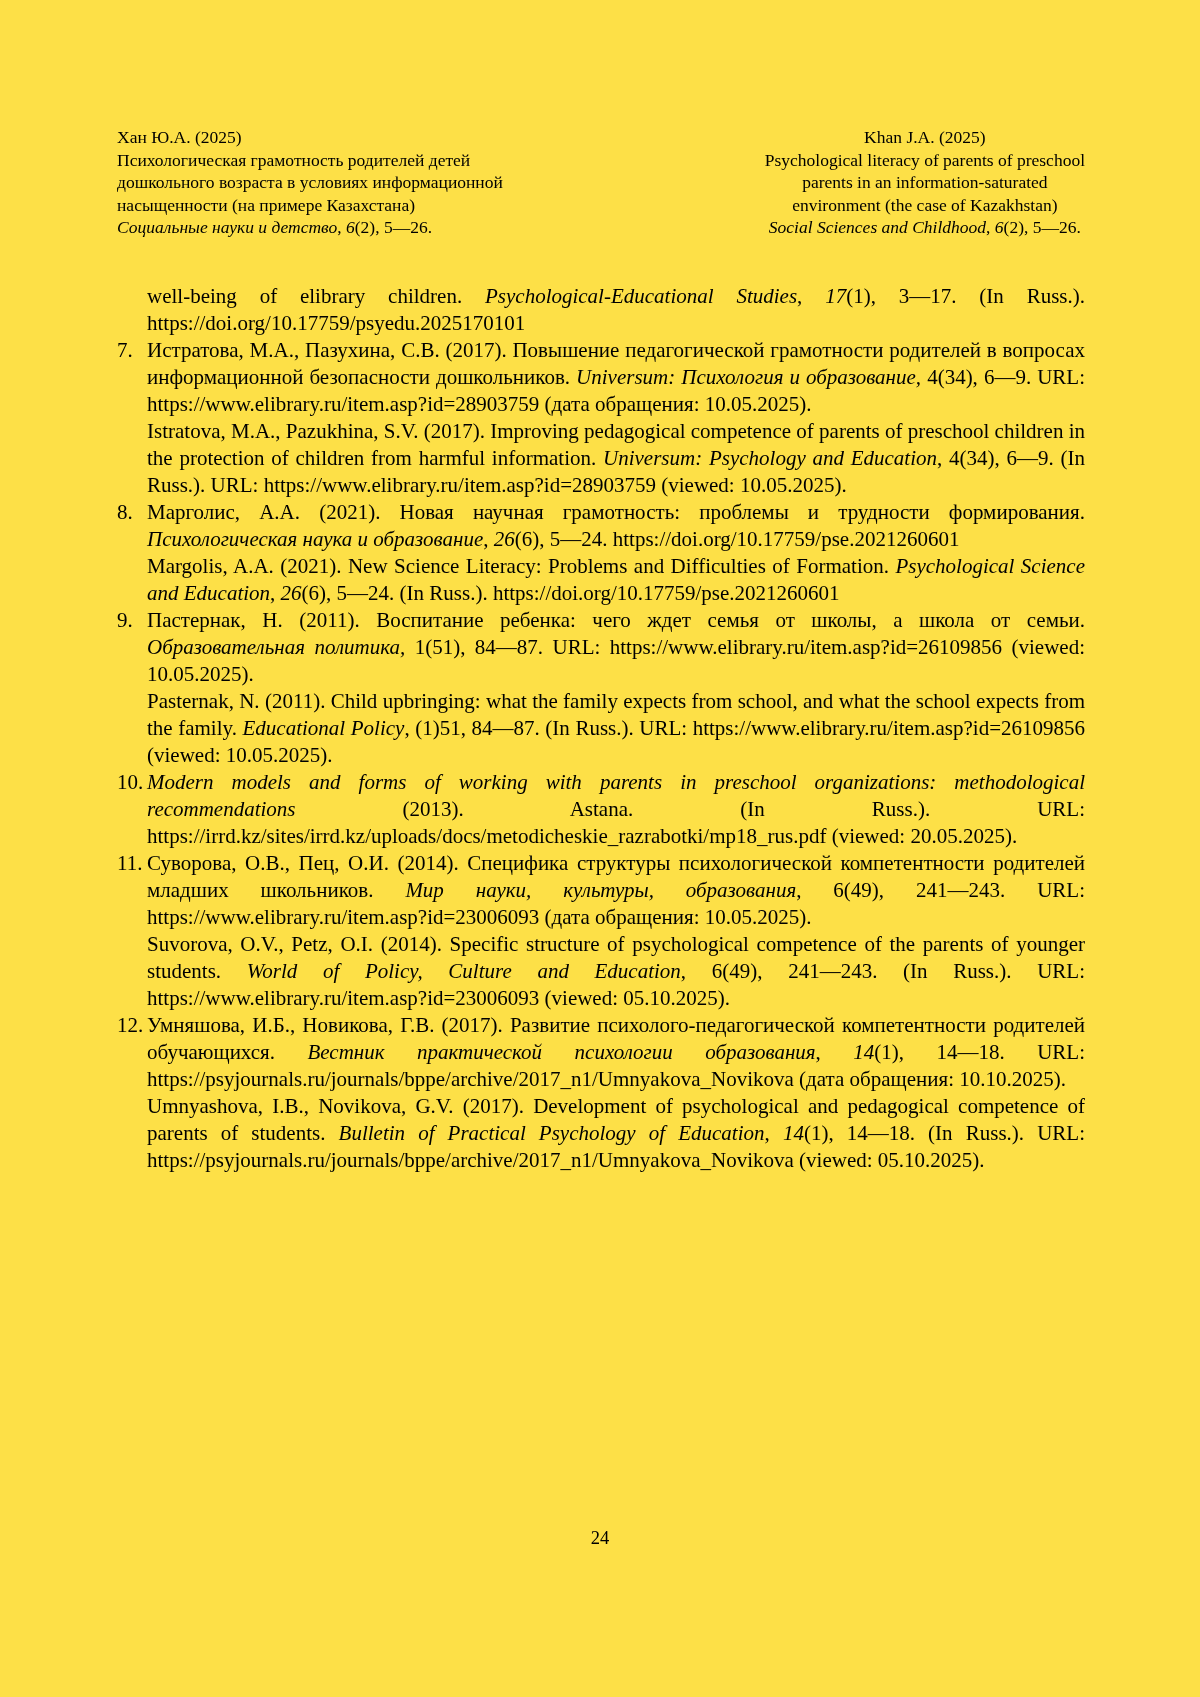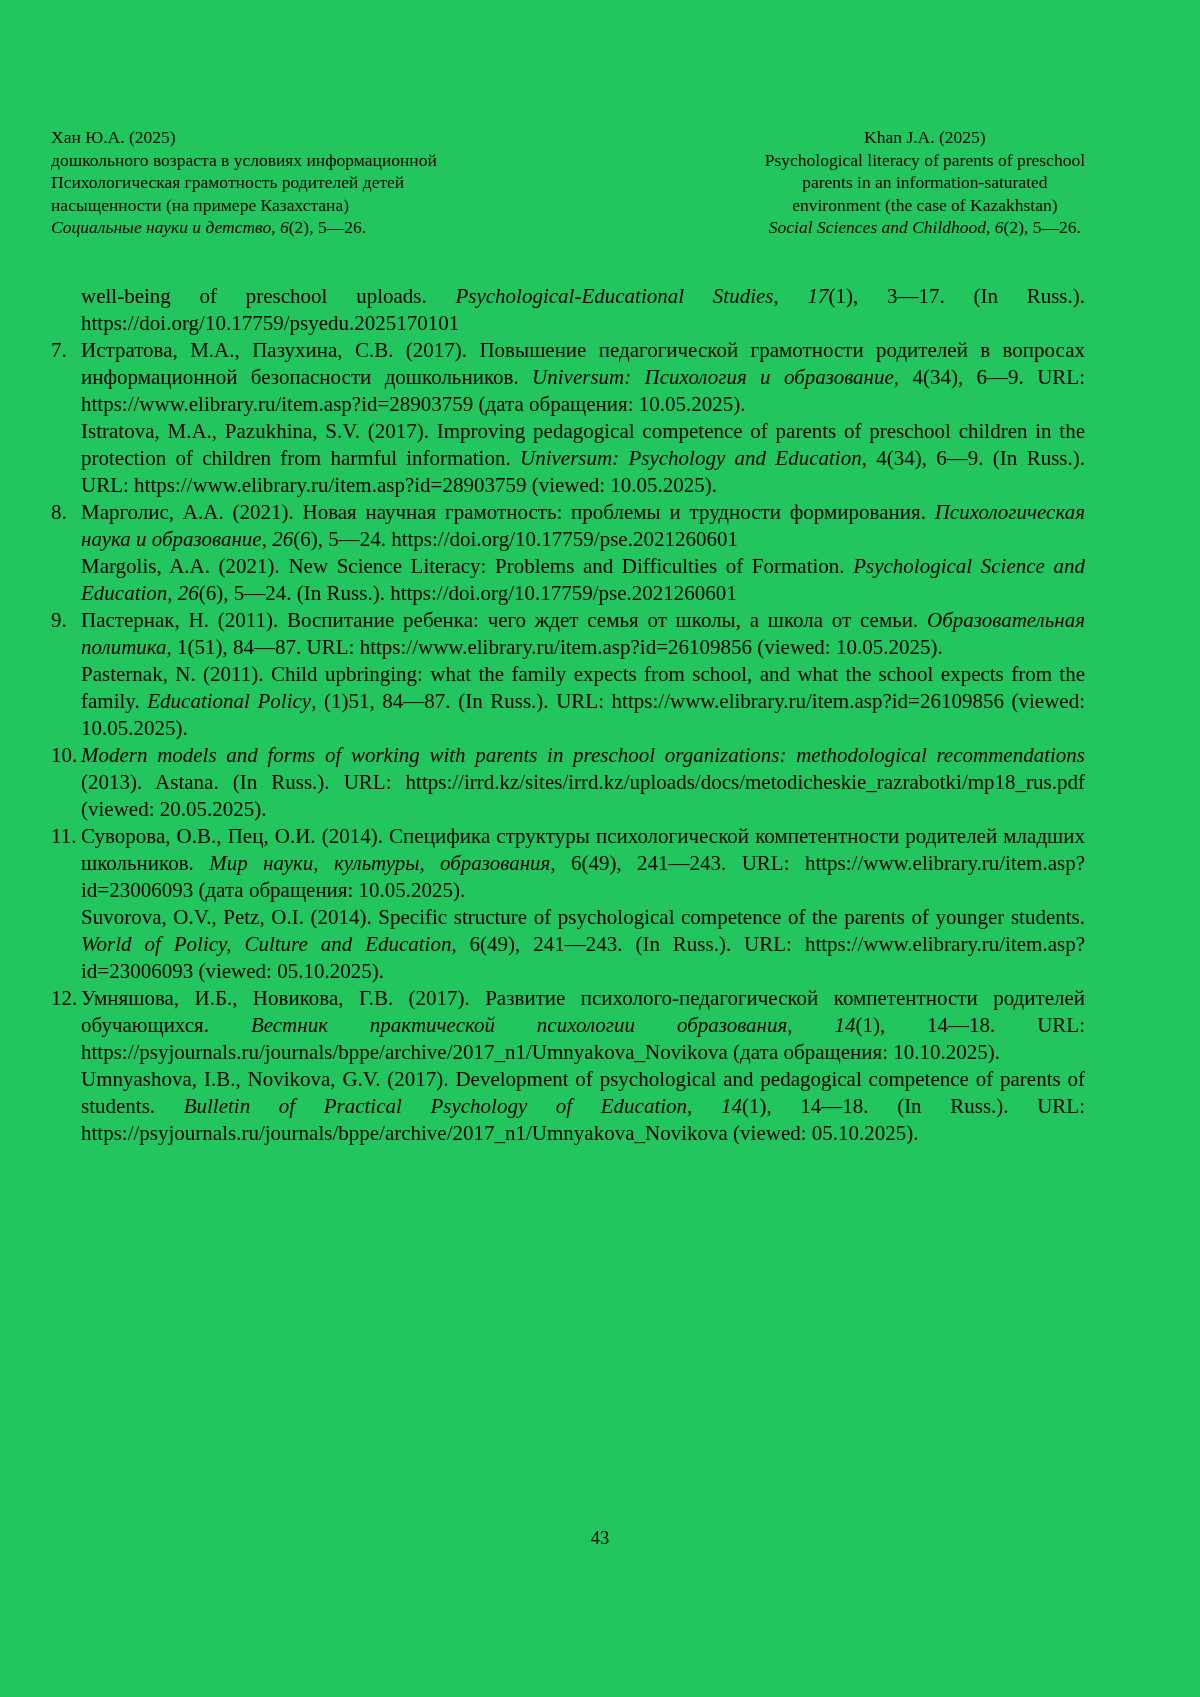--- a/index.html
+++ b/index.html
@@ -1,24 +1,24 @@
 <!DOCTYPE html>
 <html><head>
 <meta charset="utf-8">
 <style>
   html, body { margin: 0; padding: 0; background: #ffffff; }
   .page {
     position: relative;
     width: 1200px;
     height: 1697px;
-    background: #22c55e;
+    background: #fde047;
     color: #000000;
     font-family: "Liberation Serif", "DejaVu Serif", serif;
     box-sizing: border-box;
-    padding: 126px 115px 0 51px;
+    padding: 126px 115px 0 117px;
     overflow: hidden;
   }
   .header {
     display: flex;
     justify-content: space-between;
     font-size: 17.5px;
     line-height: 22.5px;
   }
   .header-left  { text-align: left; max-width: 48%; }
   .header-right { text-align: center; max-width: 48%; }
@@ -50,40 +50,40 @@
   i { }
 </style>
 </head>
 <body>
 
 <div class="page">
 
   <div class="header">
     <div class="header-left">
       <div><span>Хан Ю.А. (2025)</span></div>
+      <div><span>Психологическая грамотность родителей детей</span></div>
       <div><span>дошкольного возраста в условиях информационной</span></div>
-      <div><span>Психологическая грамотность родителей детей</span></div>
       <div><span>насыщенности (на примере Казахстана)</span></div>
       <div><i>Социальные науки и детство</i><span>, </span><i>6</i><span>(2), 5—26.</span></div>
     </div>
     <div class="header-right">
       <div><span>Khan J.A. (2025)</span></div>
       <div><span>Psychological literacy of parents of preschool</span></div>
       <div><span>parents in an information-saturated</span></div>
       <div><span>environment (the case of Kazakhstan)</span></div>
       <div><i>Social Sciences and Childhood</i><span>, </span><i>6</i><span>(2), 5—26.</span></div>
     </div>
   </div>
 
   <div class="refs">
 
     <div class="ref">
       <div class="num"></div>
       <div class="ref-body">
-        <p class="para"><span>well-being of preschool uploads. </span><i>Psychological-Educational Studies</i><span>, </span><i>17</i><span>(1), 3—17. (In Russ.). https://doi.org/10.17759/psyedu.2025170101</span></p>
+        <p class="para"><span>well-being of elibrary children. </span><i>Psychological-Educational Studies</i><span>, </span><i>17</i><span>(1), 3—17. (In Russ.). https://doi.org/10.17759/psyedu.2025170101</span></p>
       </div>
     </div>
 
     <div class="ref">
       <div class="num">7.</div>
       <div class="ref-body">
         <p class="para"><span>Истратова, М.А., Пазухина, С.В. (2017). Повышение педагогической грамотности родителей в вопросах информационной безопасности дошкольников. </span><i>Universum: Психология и образование,</i><span> 4(34), 6—9. URL: https://www.elibrary.ru/item.asp?id=28903759 (дата обращения: 10.05.2025).</span></p>
         <p class="para"><span>Istratova, M.A., Pazukhina, S.V. (2017). Improving pedagogical competence of parents of preschool children in the protection of children from harmful information. </span><i>Universum: Psychology and Education</i><span>, 4(34), 6—9. (In Russ.). URL: https://www.elibrary.ru/item.asp?id=28903759 (viewed: 10.05.2025).</span></p>
       </div>
     </div>
@@ -122,15 +122,15 @@
     <div class="ref">
       <div class="num">12.</div>
       <div class="ref-body">
         <p class="para"><span>Умняшова, И.Б., Новикова, Г.В. (2017). Развитие психолого-педагогической компетентности родителей обучающихся. </span><i>Вестник практической психологии образования</i><span>, </span><i>14</i><span>(1), 14—18. URL: https://psyjournals.ru/journals/bppe/archive/2017_n1/Umnyakova_Novikova (дата обращения: 10.10.2025).</span></p>
         <p class="para"><span>Umnyashova, I.B., Novikova, G.V. (2017). Development of psychological and pedagogical competence of parents of students. </span><i>Bulletin of Practical Psychology of Education</i><span>, </span><i>14</i><span>(1), 14—18. (In Russ.). URL: https://psyjournals.ru/journals/bppe/archive/2017_n1/Umnyakova_Novikova (viewed: 05.10.2025).</span></p>
       </div>
     </div>
 
   </div>
 
-  <div class="footer">43</div>
+  <div class="footer">24</div>
 
 </div>
 
 </body></html>

